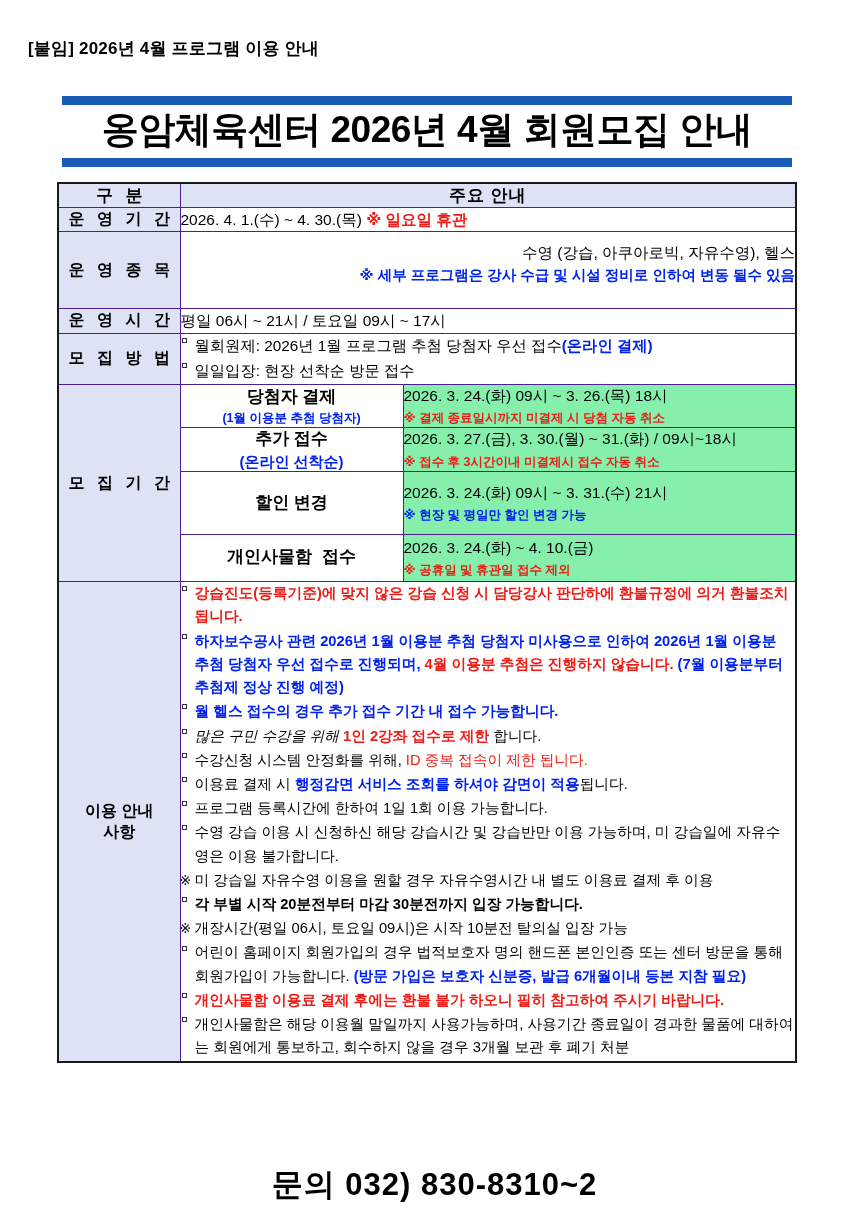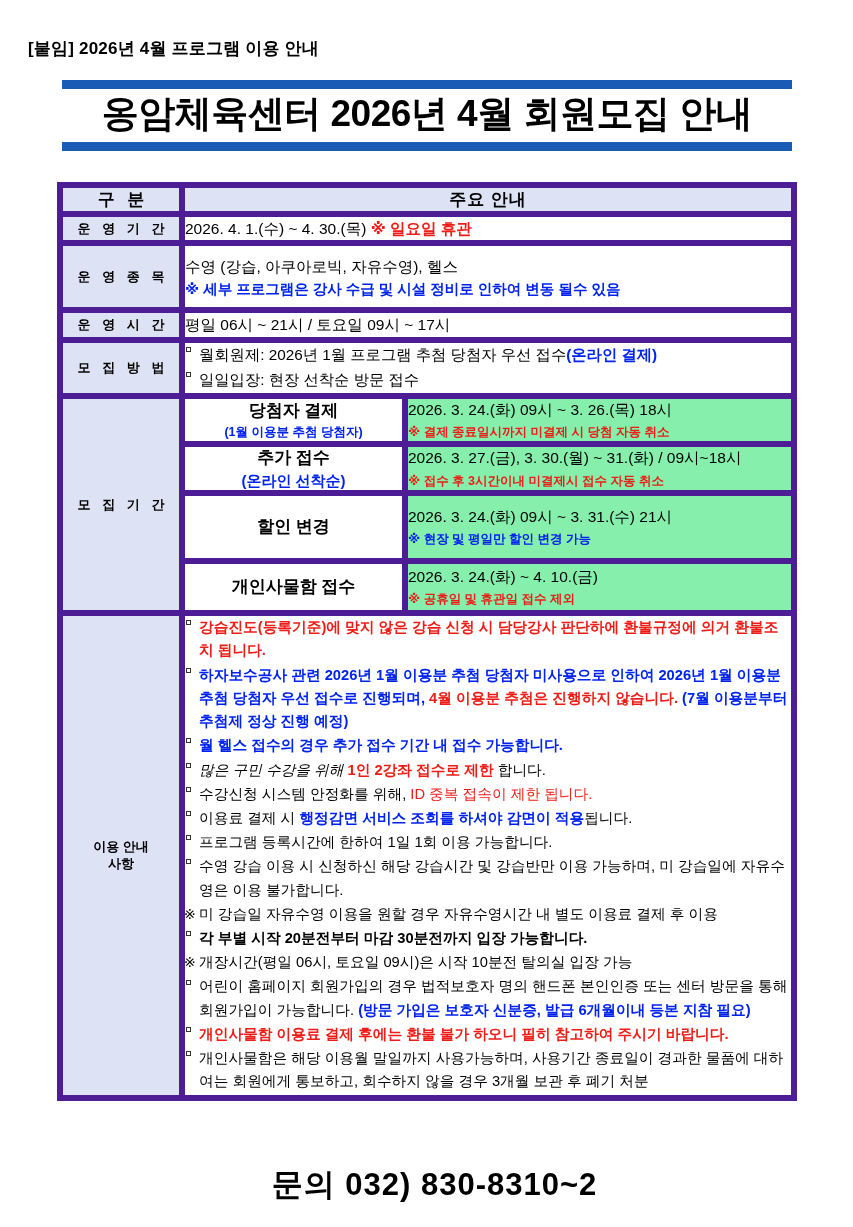--- a/index.html
+++ b/index.html
@@ -28,21 +28,21 @@
     font-weight: 600;
     letter-spacing: 0.2px;
     color: #000;
     white-space: nowrap;
   }
 
   
   .banner {
     position: absolute;
     left: 62px;
-    top: 80px;
+    top: 96px;
     width: 730px;
   }
   .banner-bar {
     height: 9px;
     background: #1A5BB5;
     width: 100%;
   }
   .banner-bar.bottom { margin-top: 2px; }
   .banner-title {
     text-align: center;
@@ -62,32 +62,32 @@
     top: 182px;
     width: 740px;
   }
   table.main {
     border-collapse: collapse;
     width: 100%;
     table-layout: fixed;
     border: 2px solid #1a1a1a;
   }
   table.main td, table.main th {
-    border: 6px solid #4c1d95;
+    border: 1px solid #4c1d95;
     vertical-align: middle;
     padding: 0;
   }
   .col-label { width: 122px; }
   .col-mid   { width: 223px; }
 
   .lbl {
     background: #dde3f4;
     text-align: center;
     font-weight: bold;
-    font-size: 13px;
+    font-size: 16px;
     letter-spacing: 4px;
     text-indent: 4px;
     color: #000;
     padding: 6px 2px;
   }
   .lbl.tight { letter-spacing: 0px; text-indent: 0; line-height: 1.35; }
   .hdr {
     background: #dde3f4;
     text-align: center;
     font-weight: bold;
@@ -97,21 +97,21 @@
   }
   .hdr.wide { letter-spacing: 4px; text-indent: 4px; }
 
   .cell {
     padding: 7px 8px 7px 11px;
     font-size: 15.5px;
     line-height: 1.5;
     text-align: left;
     background: #fff;
   }
-  .cell.pad-lg { padding-top: 9px; padding-bottom: 7px; }
+  .cell.pad-lg { padding-top: 9px; padding-bottom: 22px; text-align: right; }
 
   .sub-title {
     text-align: center;
     font-weight: bold;
     font-size: 17px;
     line-height: 1.3;
     padding: 7px 4px;
     background: #fff;
   }
   .sub-title .sub-note {
@@ -268,21 +268,21 @@
           <td class="sub-title" style="padding:20px 4px;">
             <span>할인 변경</span>
           </td>
           <td class="date-cell">
             <span>2026. 3. 24.(화) 09시 ~ 3. 31.(수) 21시</span>
             <span class="note blue">※ 현장 및 평일만 할인 변경 가능</span>
           </td>
         </tr>
 
         <tr>
-          <td class="sub-title" style="padding:12px 4px;">
+          <td class="sub-title" style="padding:12px 4px;font-family:Liberation Mono, monospace;">
             <span>개인사물함 접수</span>
           </td>
           <td class="date-cell">
             <span>2026. 3. 24.(화) ~ 4. 10.(금)</span>
             <span class="note red">※ 공휴일 및 휴관일 접수 제외</span>
           </td>
         </tr>
 
         <tr>
           <td class="lbl tight">

